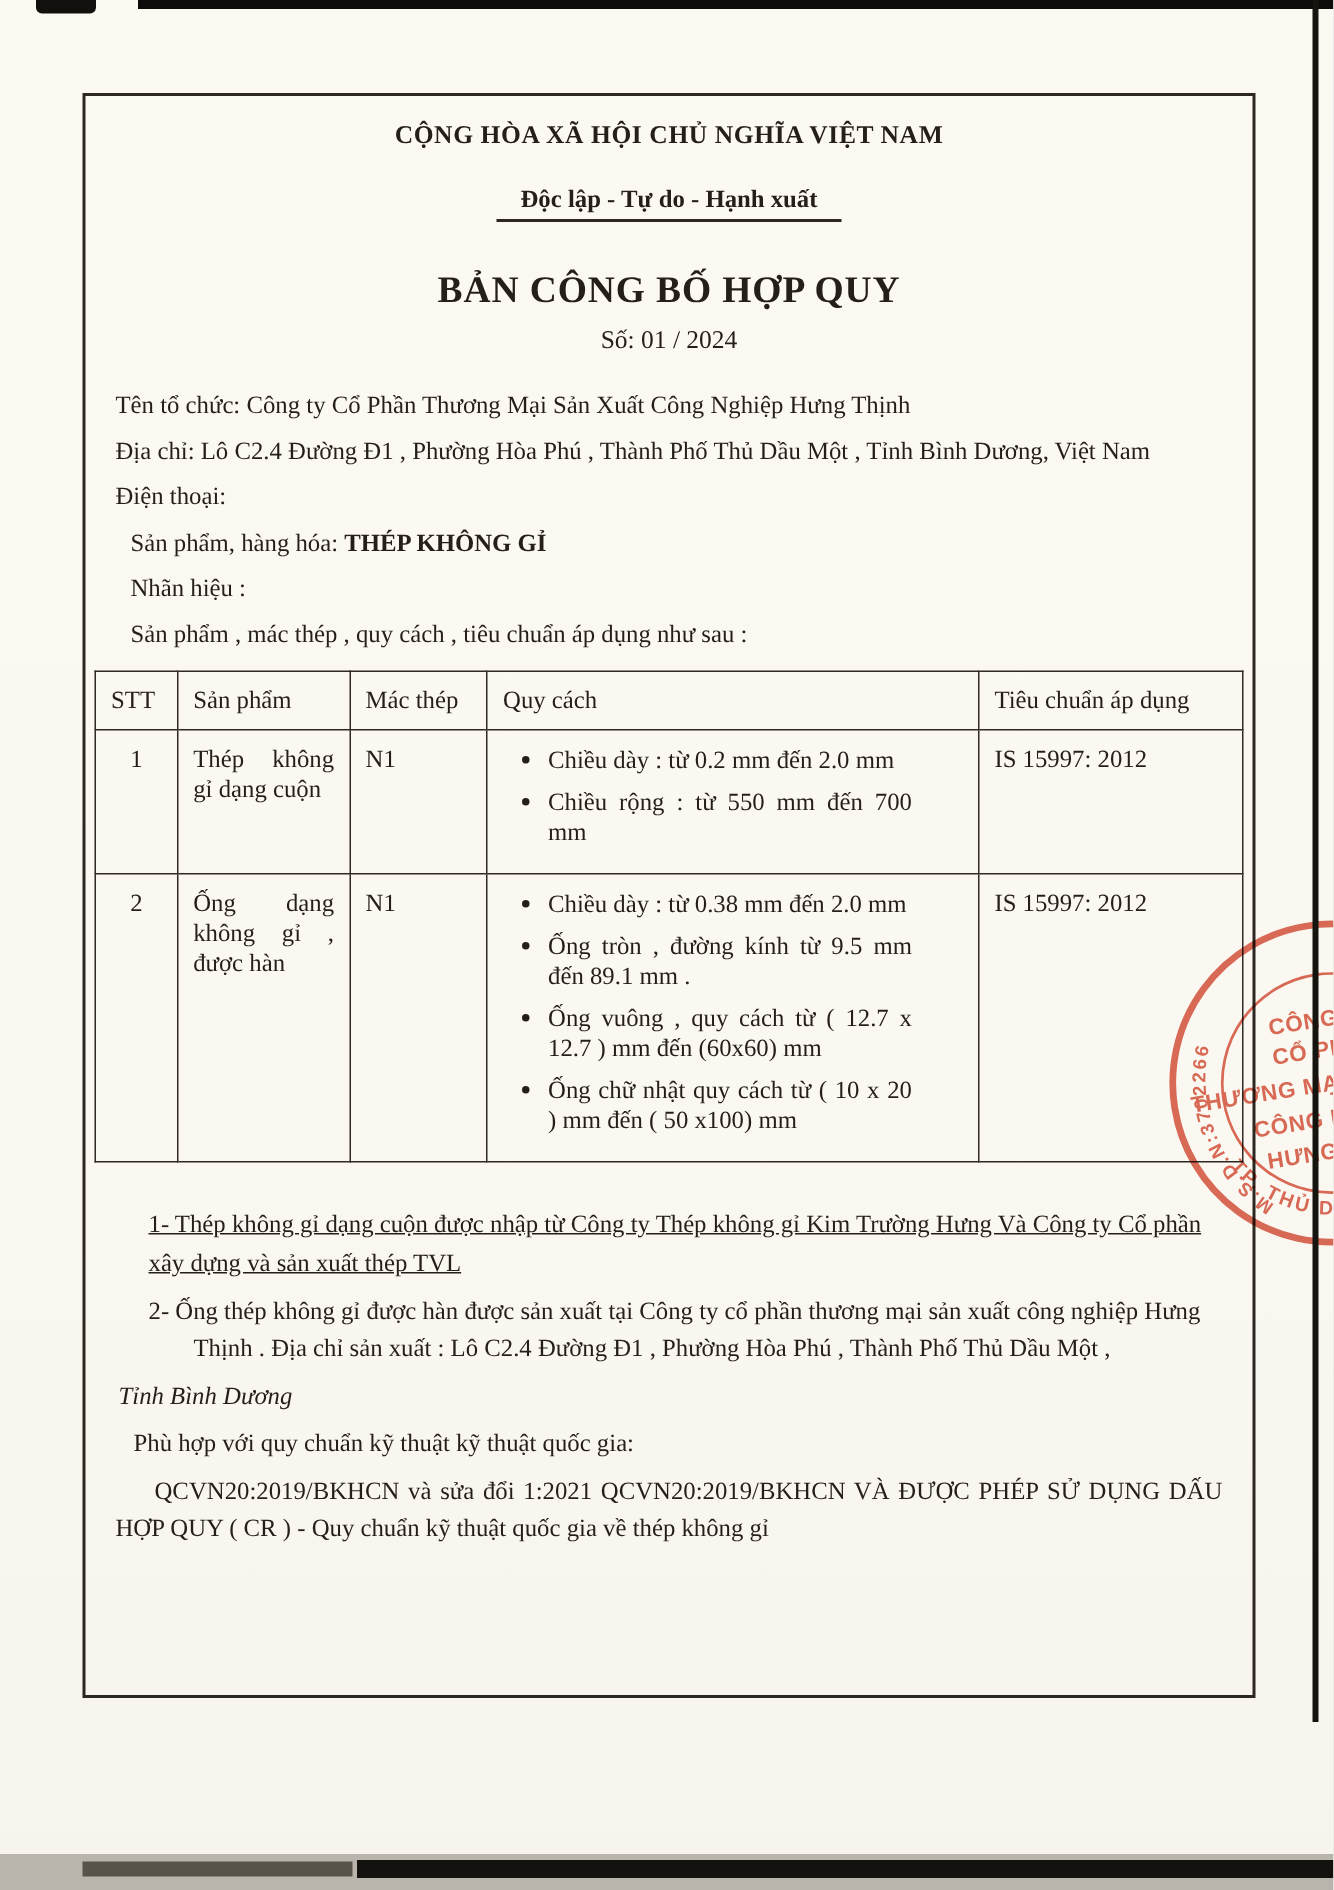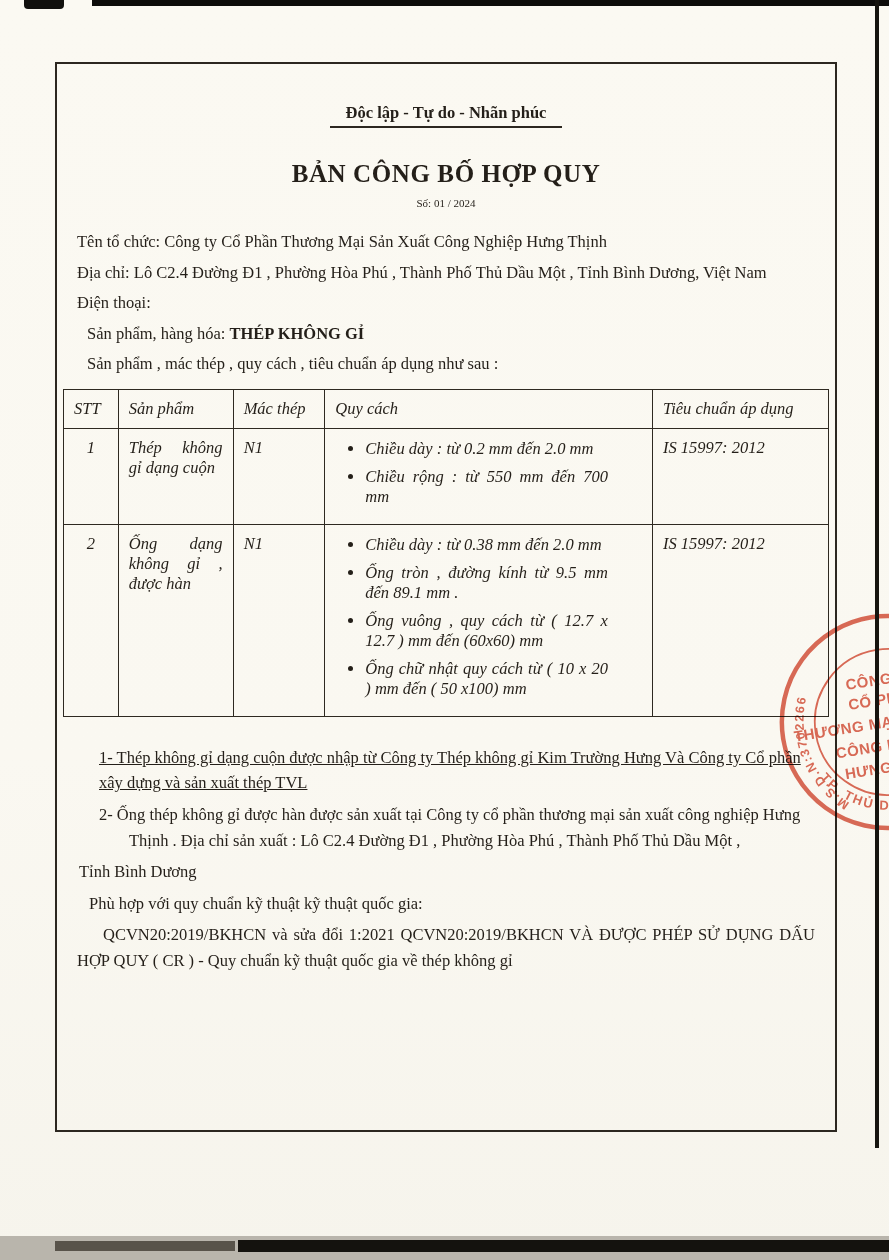--- a/index.html
+++ b/index.html
@@ -44,54 +44,53 @@
     border-bottom: 2px solid #2c2720;
   }
 
   .doc-title {
     margin-top: 32px;
     text-align: center;
     font-weight: bold;
     font-size: 25px;
     letter-spacing: .6px;
   }
-  .doc-number { margin-top: 9px; text-align: center; font-size: 11px; }
+  .doc-number { margin-top: 9px; text-align: center; font-size: 17px; }
 
   .info-block { margin-top: 20px; font-size: 16.5px; line-height: 1.55; }
   .info-block p { margin: 0 0 5px 0; }
   .indent { margin-left: 10px !important; }
 
   
   table.spec-table {
     border-collapse: collapse;
     width: calc(100% + 28px);
     margin: 12px -14px 0 -14px;
     font-size: 16.5px;
-    font-style: italic;
   }
   .spec-table th, .spec-table td {
     border: 1.7px solid #2e2921;
     vertical-align: top;
     font-weight: normal;
     text-align: left;
   }
   .spec-table th { padding: 9px 10px; white-space: nowrap; }
   .spec-table td { padding: 9px 10px; }
   td.stt { text-align: center; }
   td.product { text-align: justify; }
   td.grade { }
   ul.specs { margin: 1px 0 0 0; padding-left: 30px; }
   ul.specs li { margin-bottom: 8px; padding-right: 34px; text-align: justify; }
 
   
   .notes { margin-top: 28px; font-size: 16.5px; line-height: 1.55; }
   .notes p { margin: 0 0 6px 0; }
   .note1 { margin-left: 22px !important; text-decoration: underline; }
   .note2 { margin-left: 22px !important; padding-left: 30px; text-indent: -30px; }
-  .province { margin-left: 2px !important; }
+  .province { margin-left: 2px !important; font-style: italic; }
   .conf-intro { margin-left: 12px !important; }
   .conf-text { text-align: justify; text-indent: 26px; }
 
   
   .stamp {
     position: absolute;
     left: 771px; top: 606px;
     width: 234px; height: 234px;
     z-index: 5;
     transform: rotate(-9deg);
@@ -116,32 +115,33 @@
   <div class="art art-top-line"></div>
   <div class="art art-top-blob"></div>
   <div class="art art-right-line"></div>
   <div class="art art-bot-band"></div>
   <div class="art art-bot-dark"></div>
   <div class="art art-bot-mid"></div>
 
   <div class="frame">
 
     <div class="nat-header">
-      <br>
-      <div class="motto">Độc lập - Tự do - Nhãn phúc</div>
+      <div class="country">CỘNG HÒA XÃ HỘI CHỦ NGHĨA VIỆT NAM</div><br>
+      <div class="motto">Độc lập - Tự do - Hạnh xuất</div>
     </div>
 
     <div class="doc-title">BẢN CÔNG BỐ HỢP QUY</div>
     <div class="doc-number">Số: 01 / 2024</div>
 
     <div class="info-block">
       <p>Tên tổ chức: Công ty Cổ Phần Thương Mại Sản Xuất Công Nghiệp Hưng Thịnh</p>
       <p>Địa chỉ: Lô C2.4 Đường Đ1 , Phường Hòa Phú , Thành Phố Thủ Dầu Một , Tỉnh Bình Dương, Việt Nam</p>
       <p>Điện thoại:</p>
       <p class="indent"><span>Sản phẩm, hàng hóa: </span><b>THÉP KHÔNG GỈ</b></p>
+      <p class="indent">Nhãn hiệu :</p>
       <p class="indent">Sản phẩm , mác thép , quy cách , tiêu chuẩn áp dụng như sau :</p>
     </div>
 
     <table class="spec-table">
       <colgroup>
         <col style="width:55px">
           <col style="width:116px">
           <col style="width:92px">
           <col style="width:335px">
           <col style="width:177px">

